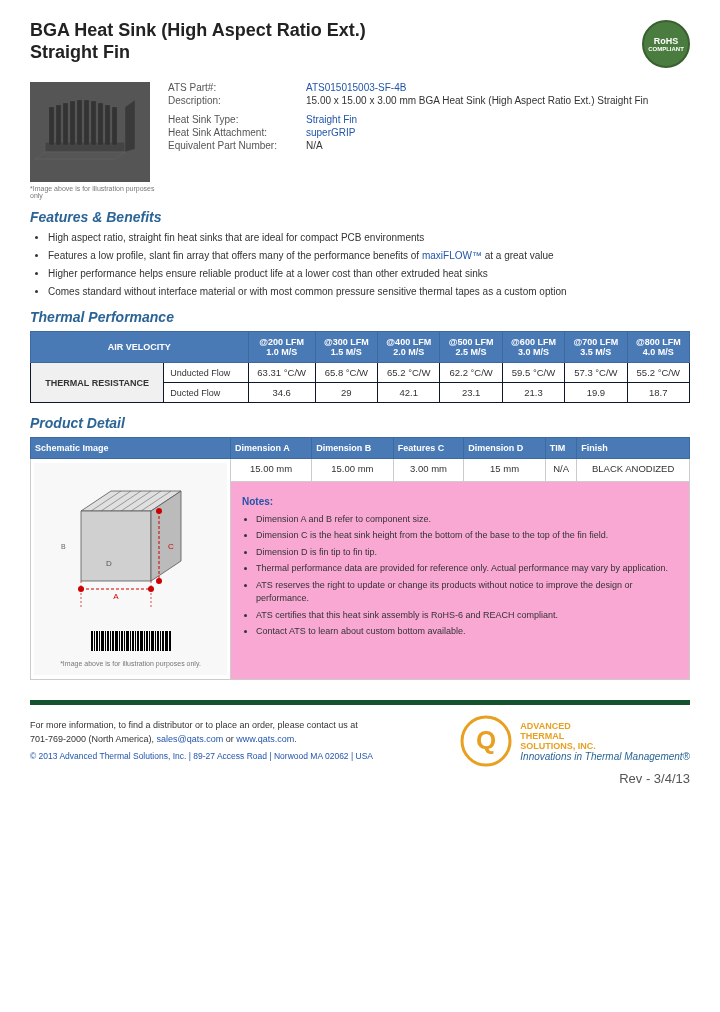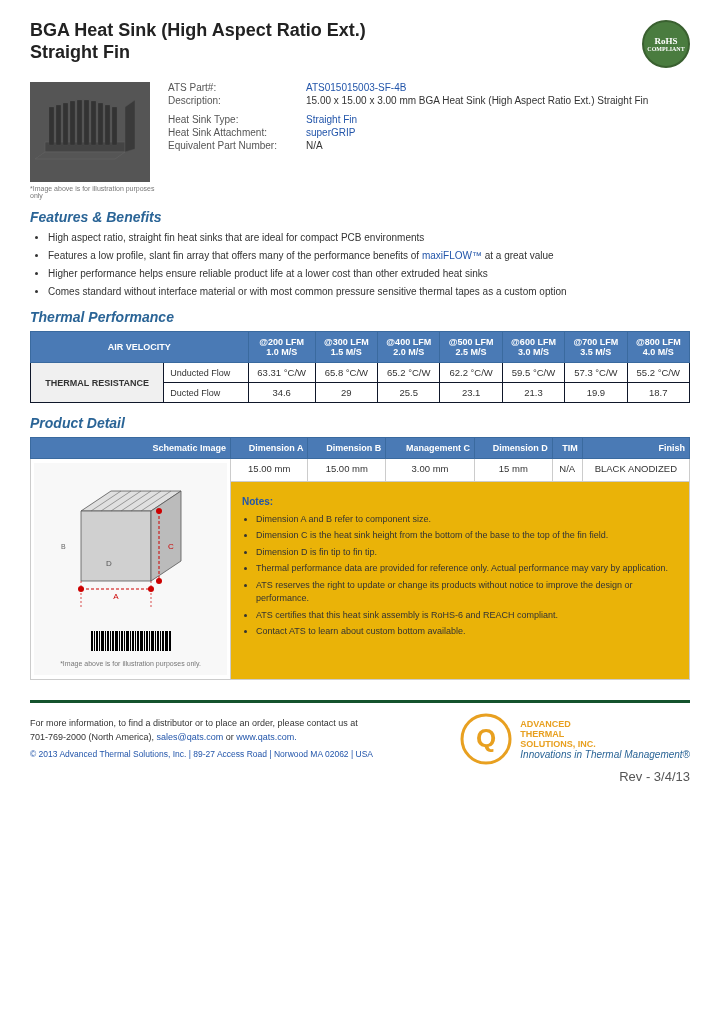--- a/index.html
+++ b/index.html
@@ -31,21 +31,20 @@
       background: #4a7c3f;
       color: #fff;
       display: flex;
       flex-direction: column;
       align-items: center;
       justify-content: center;
       font-size: 7px;
       font-weight: bold;
       text-align: center;
       border: 2px solid #3a6030;
-      font-family: Liberation Serif, serif;
     }
     .rohs-badge .rohs-text { font-size: 9px; font-weight: bold; }
     .product-info-section {
       display: flex;
       gap: 8px;
       margin-bottom: 6px;
     }
     .product-image-area {
       width: 130px;
       flex-shrink: 0;
@@ -133,21 +132,21 @@
     }
     .product-detail-table {
       width: 100%;
       border-collapse: collapse;
       font-size: 9.5px;
       margin-bottom: 8px;
     }
     .product-detail-table th {
       background: #4a7ab5;
       color: #fff;
-      text-align: right;
+      text-align: left;
       padding: 5px 4px;
       border: 1px solid #3a6a9f;
       font-size: 9px;
     }
     .product-detail-table td {
       border: 1px solid #ccc;
       text-align: center;
       padding: 4px 3px;
       font-size: 9.5px;
       vertical-align: top;
@@ -169,40 +168,40 @@
       text-align: left;
       padding: 8px;
       font-size: 9px;
       line-height: 1.5;
     }
     .notes-area .notes-title { font-weight: bold; color: #2255aa; margin-bottom: 4px; font-size: 10px; }
     .notes-area ul { padding-left: 14px; }
     .notes-area li { margin-bottom: 3px; }
     .footer-section {
       margin-top: 20px;
-      border-top: 3px solid #14532d;
+      border-top: 5px solid #14532d;
       padding-top: 10px;
       display: flex;
       justify-content: space-between;
       align-items: center;
     }
     .footer-left { font-size: 9px; color: #333; max-width: 420px; line-height: 1.5; }
     .footer-left .footer-link { color: #2255aa; }
     .footer-copyright { font-size: 8.5px; color: #2255aa; margin-top: 4px; }
     .ats-logo-area {
       display: flex;
       align-items: center;
       gap: 8px;
     }
     .ats-text {
       text-align: left;
     }
     .page-number { font-size: 13px; color: #555; text-align: right; margin-top: 4px; }
     .dims-row td { background: #fff; }
-    .detail-notes-row td { background: #eab308; vertical-align: top; }
+    .detail-notes-row td { background: #f9a8d4; vertical-align: top; }
   </style>
 </head>
 <body>
 
 <div class="page-header">
   <div class="product-title">
     <h1>BGA Heat Sink (High Aspect Ratio Ext.)</h1>
     <h1>Straight Fin</h1>
   </div>
   <div class="rohs-badge">
@@ -290,38 +289,38 @@
       <td>65.2 °C/W</td>
       <td>62.2 °C/W</td>
       <td>59.5 °C/W</td>
       <td>57.3 °C/W</td>
       <td>55.2 °C/W</td>
     </tr>
     <tr>
       <td class="row-label">Ducted Flow</td>
       <td>34.6</td>
       <td>29</td>
-      <td>25.5</td>
+      <td>42.1</td>
       <td>23.1</td>
       <td>21.3</td>
       <td>19.9</td>
       <td>18.7</td>
     </tr>
   </tbody>
 </table>
 
 <div class="section-title">Product Detail</div>
 
 <table class="product-detail-table">
   <thead>
     <tr>
       <th class="schematic-cell">Schematic Image</th>
       <th>Dimension A</th>
       <th>Dimension B</th>
-      <th>Management C</th>
+      <th>Features C</th>
       <th>Dimension D</th>
       <th>TIM</th>
       <th>Finish</th>
     </tr>
   </thead>
   <tbody>
     <tr class="dims-row">
       <td class="schematic-cell" rowspan="2">
         <div class="schematic-img-area">
 

